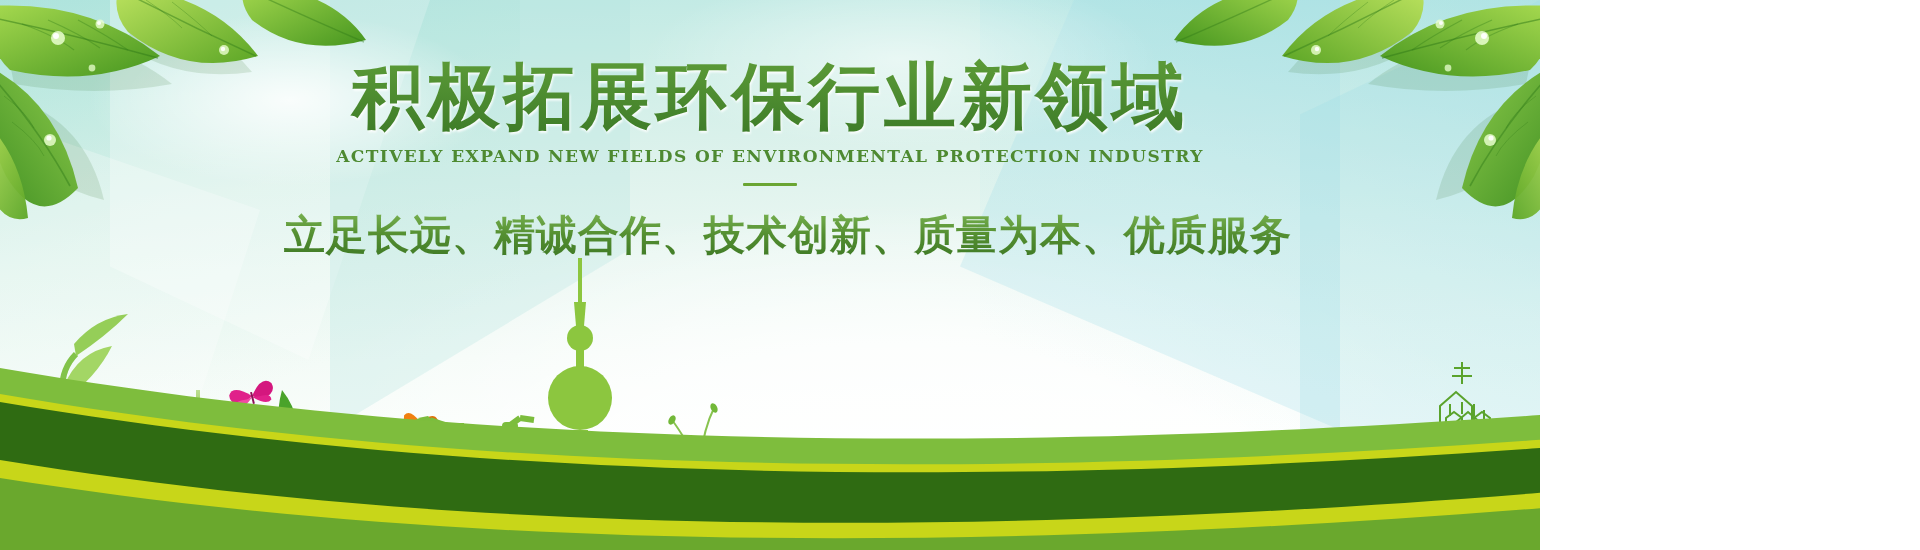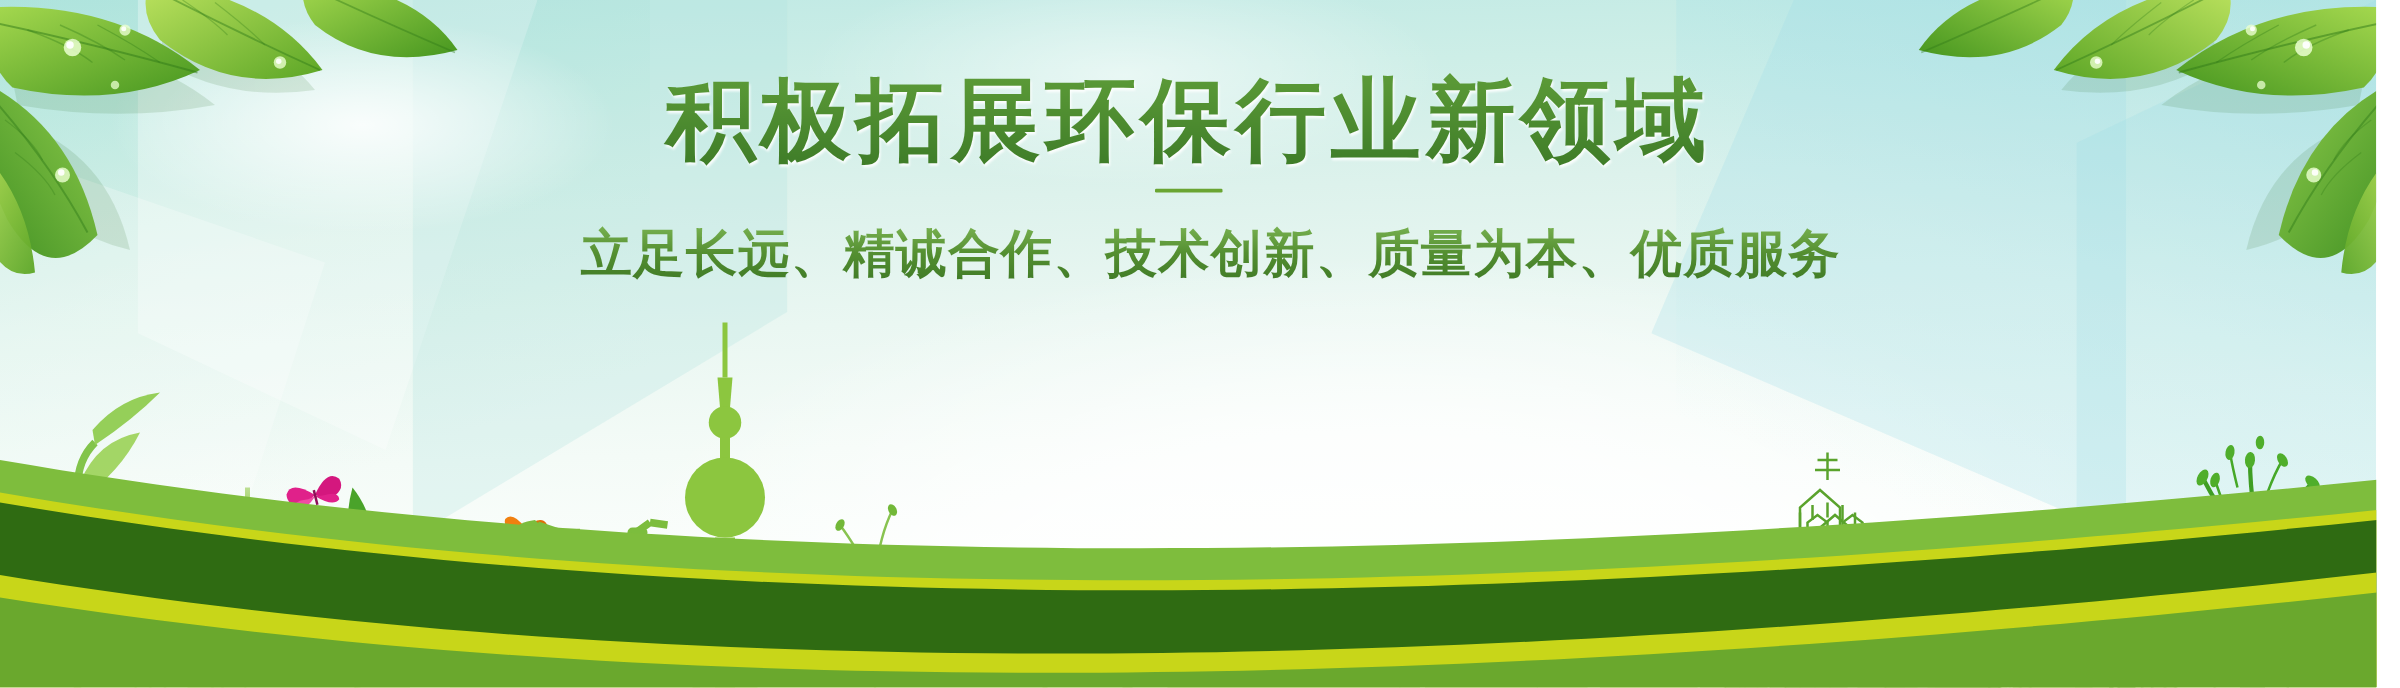--- a/index.html
+++ b/index.html
@@ -2,21 +2,21 @@
 <html><head>
 <meta charset="utf-8">
 <style>
   html,body{margin:0;padding:0;}
   body{
     width:1920px;height:550px;overflow:hidden;
     font-family:"Liberation Serif",serif;
     background:#ffffff;
   }
   #banner{
-    position:relative;width:1901px;height:550px;overflow:hidden;
+    position:relative;width:1540px;height:550px;overflow:hidden;
   }
   
   .sky{
     position:absolute;inset:0;
     background:
       radial-gradient(ellipse 900px 420px at 58% 92%, rgba(255,255,255,.98) 0%, rgba(255,255,255,.75) 38%, rgba(255,255,255,0) 72%),
       linear-gradient(178deg, #bfe9e4 0%, #cdeee7 14%, #ddf2ec 30%, #eaf7f2 46%, #f4fbf7 62%, #fbfefc 78%, #ffffff 92%);
   }
   .sky-tint-l{
     position:absolute;left:0;top:0;width:520px;height:430px;
@@ -477,20 +477,21 @@
   <svg class="svg-abs" width="1920" height="260" viewBox="0 0 1920 260" style="bottom:0" xmlns="http://www.w3.org/2000/svg">
     <path d="M0 78 C 420 150, 1000 186, 1920 92 L1920 260 L0 260 Z" fill="#7ebd3d"></path>
     <path d="M0 104 C 420 176, 1000 212, 1920 116 L1920 260 L0 260 Z" fill="#c8d619"></path>
     <path d="M0 112 C 430 184, 1010 220, 1920 124 L1920 260 L0 260 Z" fill="#2f6b12"></path>
     <path d="M0 170 C 430 240, 1010 268, 1920 166 L1920 260 L0 260 Z" fill="#c8d619"></path>
     <path d="M0 188 C 430 256, 1010 282, 1920 182 L1920 260 L0 260 Z" fill="#6aa82d"></path>
   </svg>
 
   <div class="textwrap">
     <h1 class="title">积极拓展环保行业新领域</h1>
+    <p class="subtitle">ACTIVELY EXPAND NEW FIELDS OF ENVIRONMENTAL PROTECTION INDUSTRY</p>
     <div class="divider"></div>
     <p class="slogan">立足长远、精诚合作、技术创新、质量为本、优质服务</p>
   </div>
 
   <svg style="position:absolute;left:0;top:0" width="420" height="230" viewBox="0 0 420 230" xmlns="http://www.w3.org/2000/svg">
     <defs>
       <linearGradient id="lfA" x1="0" y1="0" x2="1" y2="1">
         <stop offset="0" stop-color="#a6d94f"></stop>
           <stop offset="1" stop-color="#46961f"></stop>
       </linearGradient>

